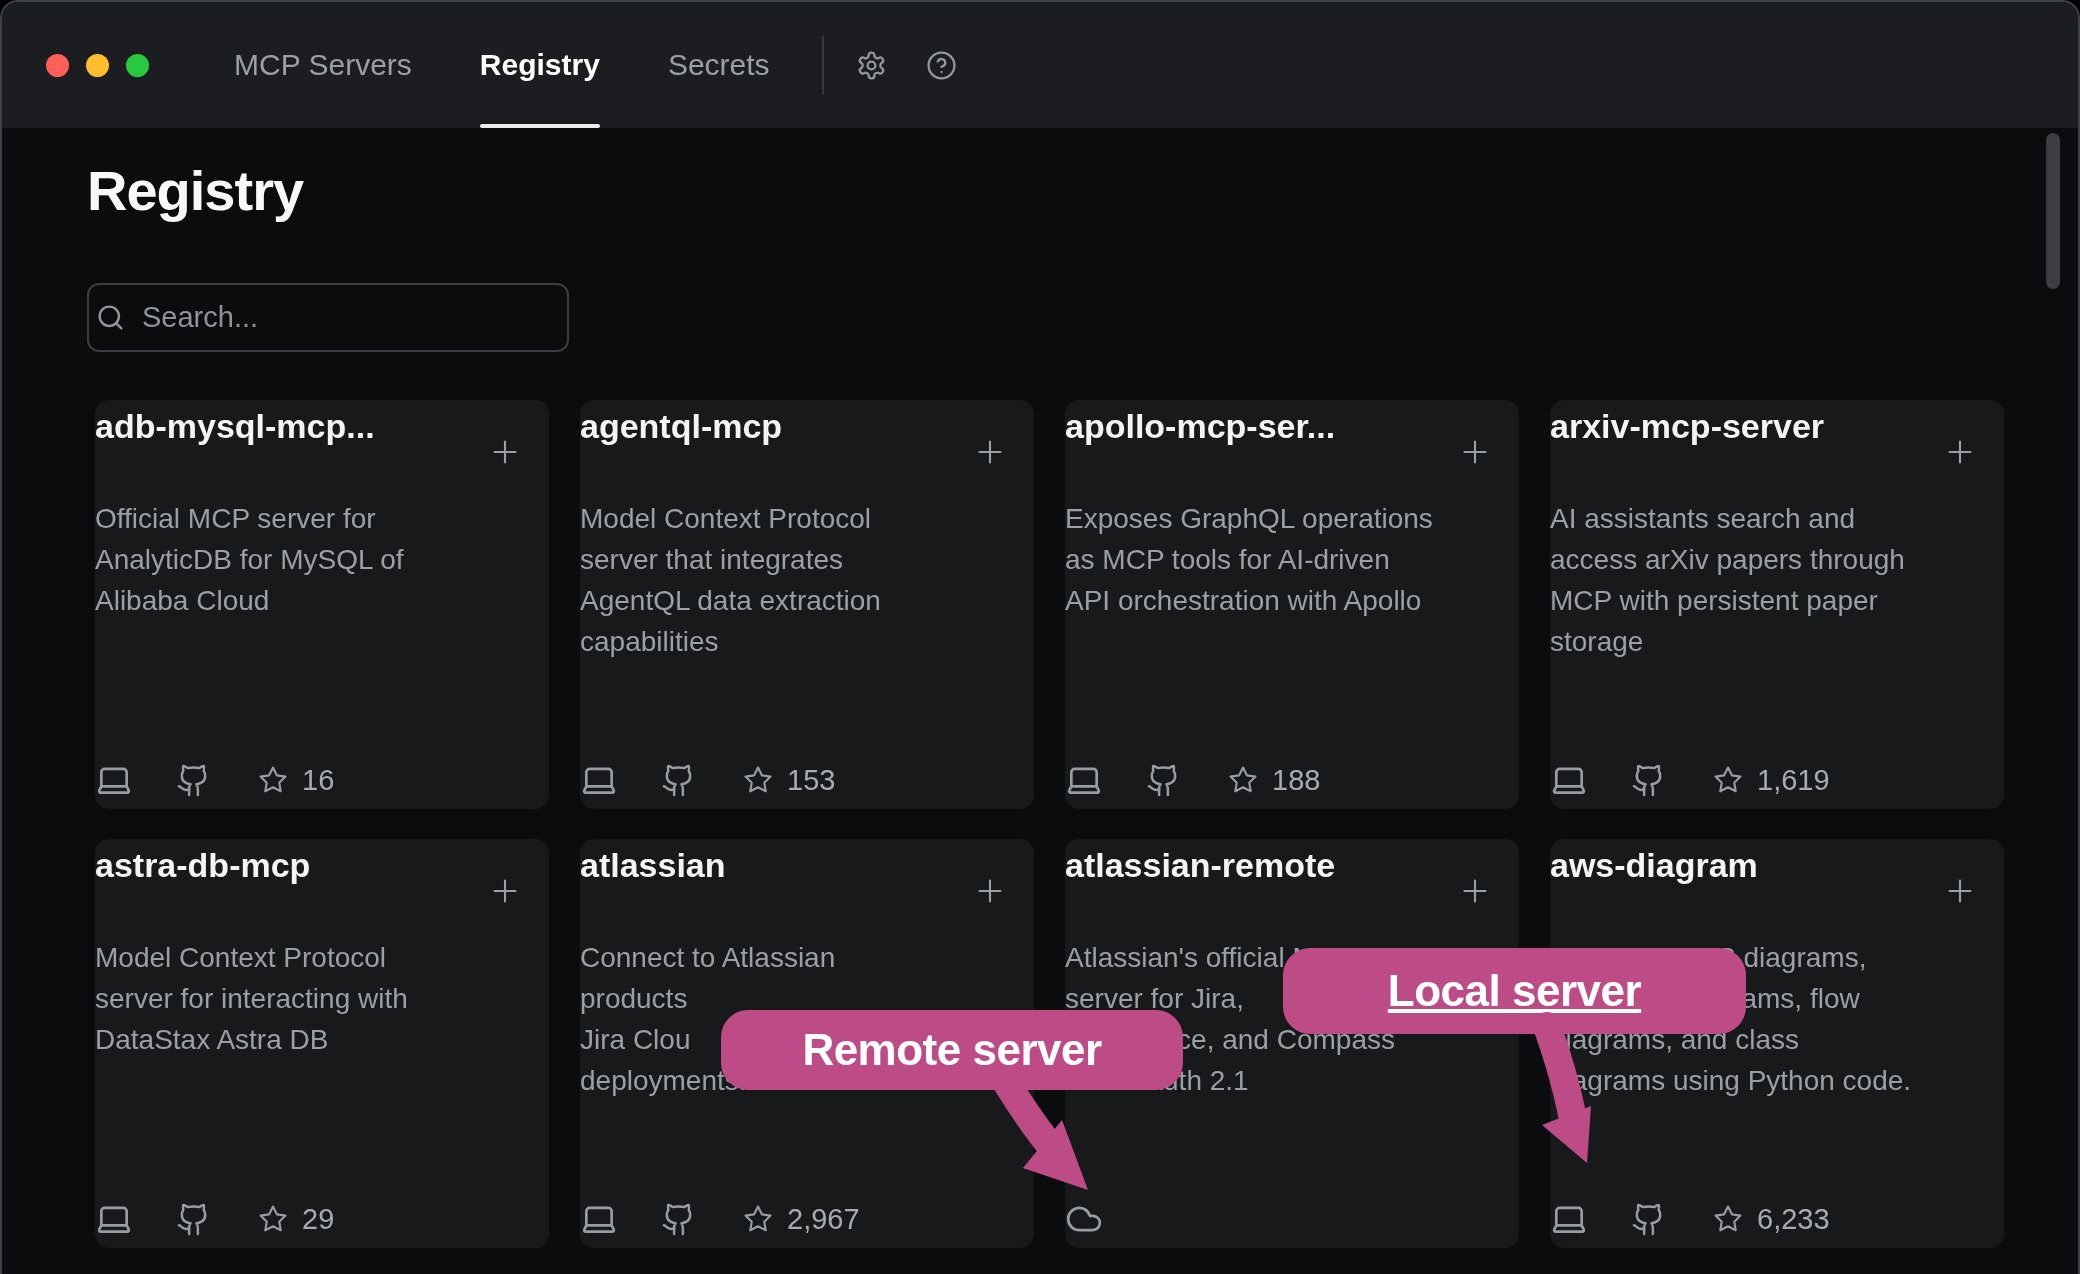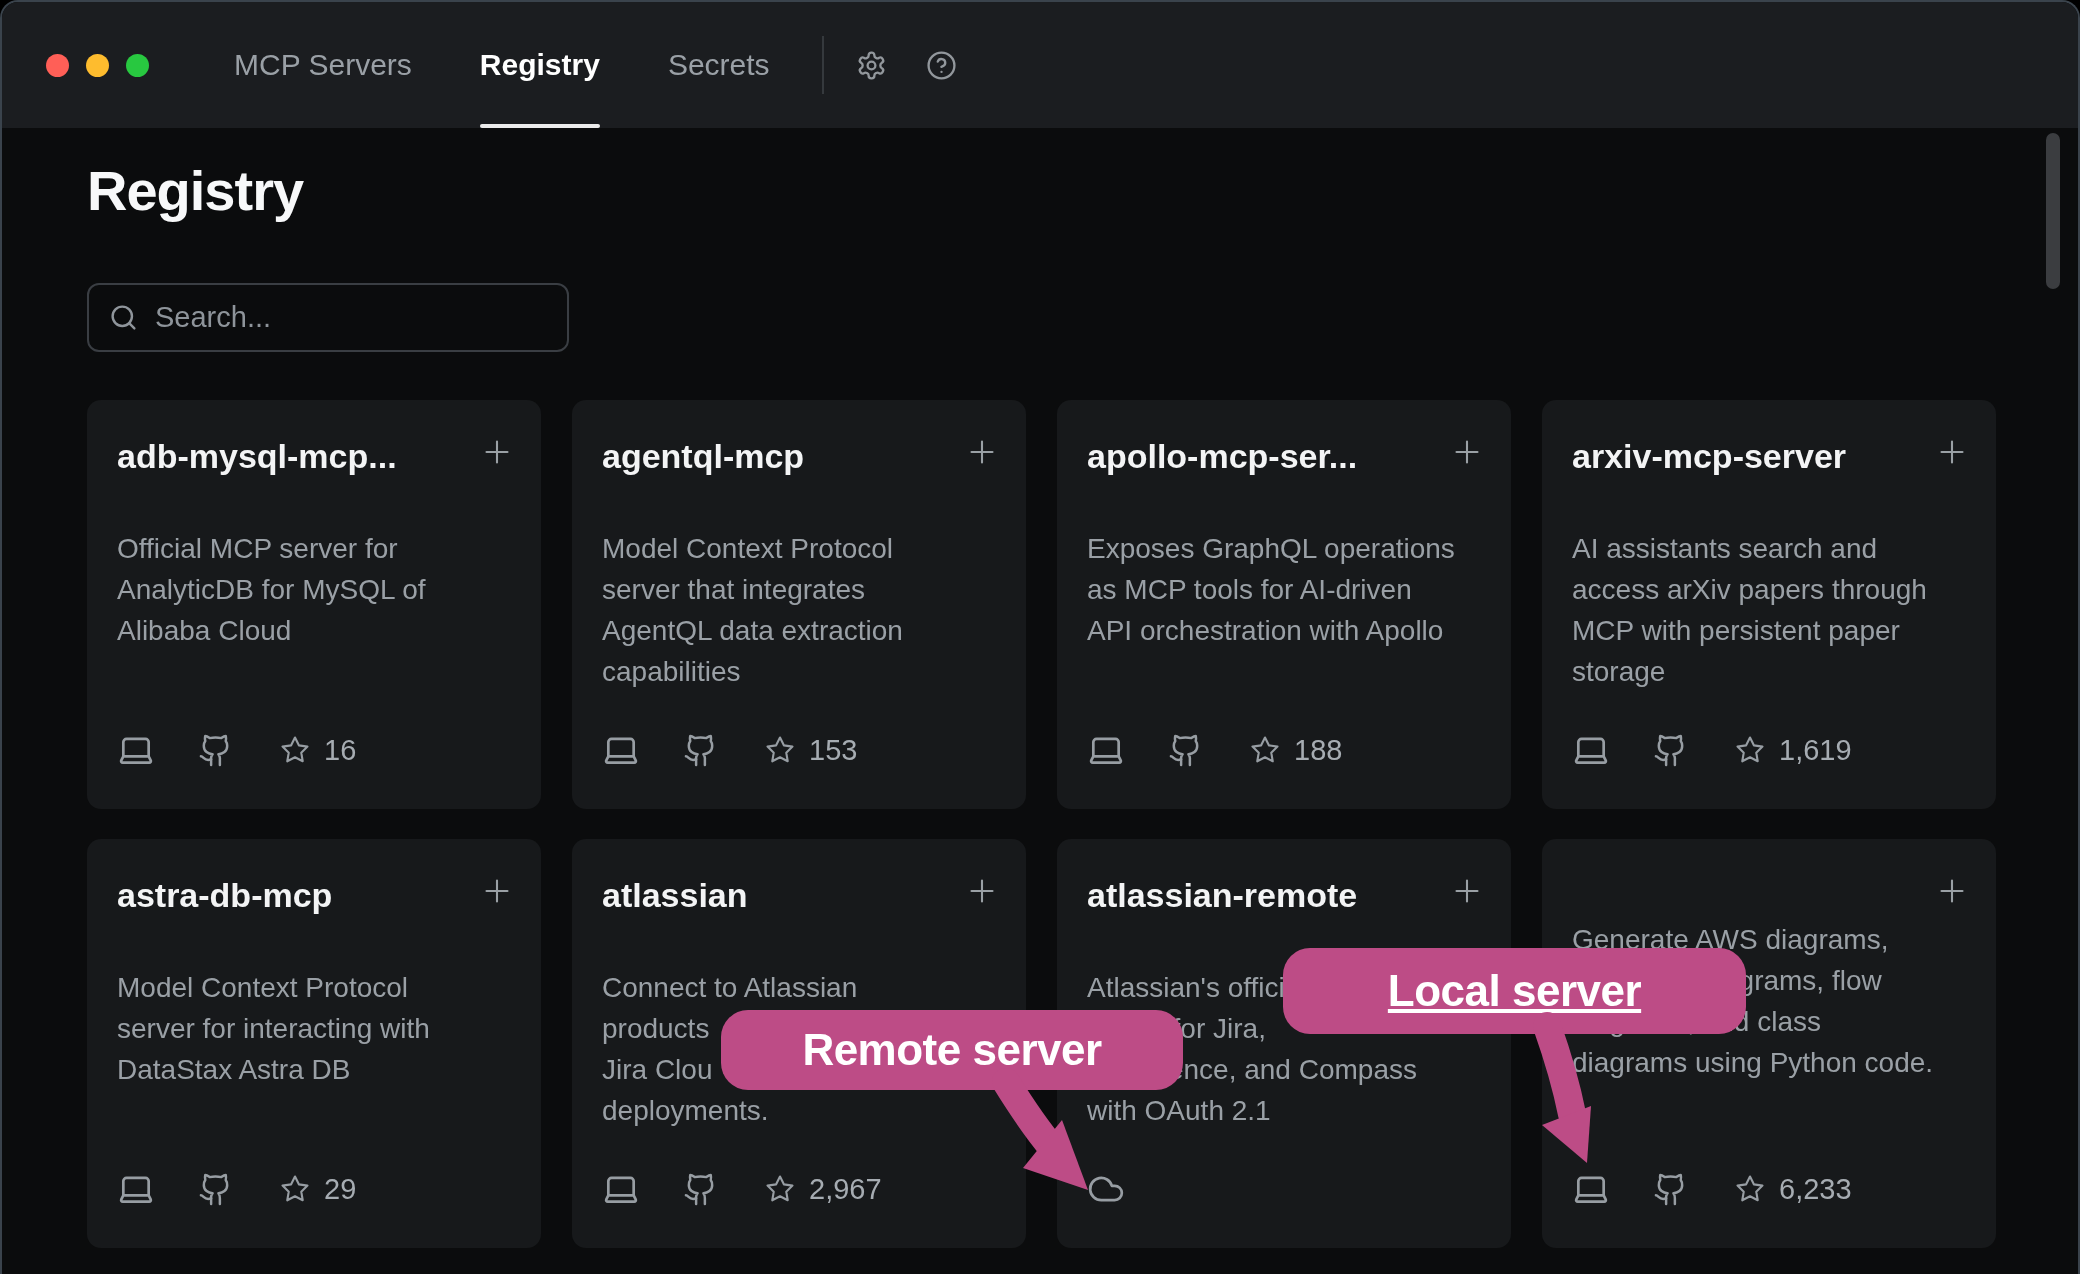--- a/index.html
+++ b/index.html
@@ -44,37 +44,37 @@
   .icon-btn svg { width:31px; height:31px; }
   
   .main { position:absolute; top:126px; left:0; right:0; bottom:0; background:#0b0c0d; }
   .page-title {
     position:absolute; left:85px; top:30px;
     font-size:56px; font-weight:700; color:#f7f8f9; letter-spacing:-1px;
   }
   .searchbox {
     position:absolute; left:85px; top:155px; width:482px; height:69px;
     border:2px solid #3a3e43; border-radius:12px;
-    display:flex; align-items:center; padding-left:20px;
+    display:flex; align-items:center; padding-left:7px;
   }
   .searchbox svg { width:29px; height:29px; color:#8f959b; flex:none; }
   .searchbox input {
     background:transparent; border:none; outline:none;
     font-size:29px; color:#d9dcdf; margin-left:17px; width:380px;
     font-family:inherit;
   }
   .searchbox input::placeholder { color:#8e949a; }
   
   .grid {
     position:absolute; left:85px; top:272px;
     display:grid; grid-template-columns:repeat(4,454px); gap:30px 31px;
   }
   .card {
     width:454px; height:409px; background:#17191b; border-radius:14px;
-    padding:30px; position:relative; display:flex; flex-direction:column;
+    position:relative; display:flex; flex-direction:column;margin-left:8px;
   }
   .card-title {
     font-size:34px; line-height:44px; font-weight:700; color:#f3f4f5;
     margin-top:4px; white-space:nowrap; overflow:hidden; max-width:350px;
   }
   .add-btn {
     position:absolute; top:34px; right:26px; width:36px; height:36px;
     color:#9aa0a5; display:flex; align-items:center; justify-content:center;
   }
   .add-btn svg { width:36px; height:36px; }
@@ -360,20 +360,21 @@
         <div class="card-footer">
           <span class="ic cloud">
               <svg viewBox="0 0 24 24" fill="none" stroke="currentColor" stroke-width="1.7" stroke-linecap="round" stroke-linejoin="round">
                 <path d="M17.5 19H9a7 7 0 1 1 6.71-9h1.79a4.5 4.5 0 1 1 0 9Z"></path>
               </svg>
             </span>
         </div>
       </div>
 
       <div class="card">
+        <div class="card-title">aws-diagram</div>
         <span class="add-btn">
             <svg viewBox="0 0 24 24" fill="none" stroke="currentColor" stroke-width="1.4" stroke-linecap="round">
               <path d="M5 12h14M12 5v14"></path>
             </svg>
           </span>
         <div class="card-desc">Generate AWS diagrams,
 sequence diagrams, flow
 diagrams, and class
 diagrams using Python code.</div>
         <div class="card-footer">

